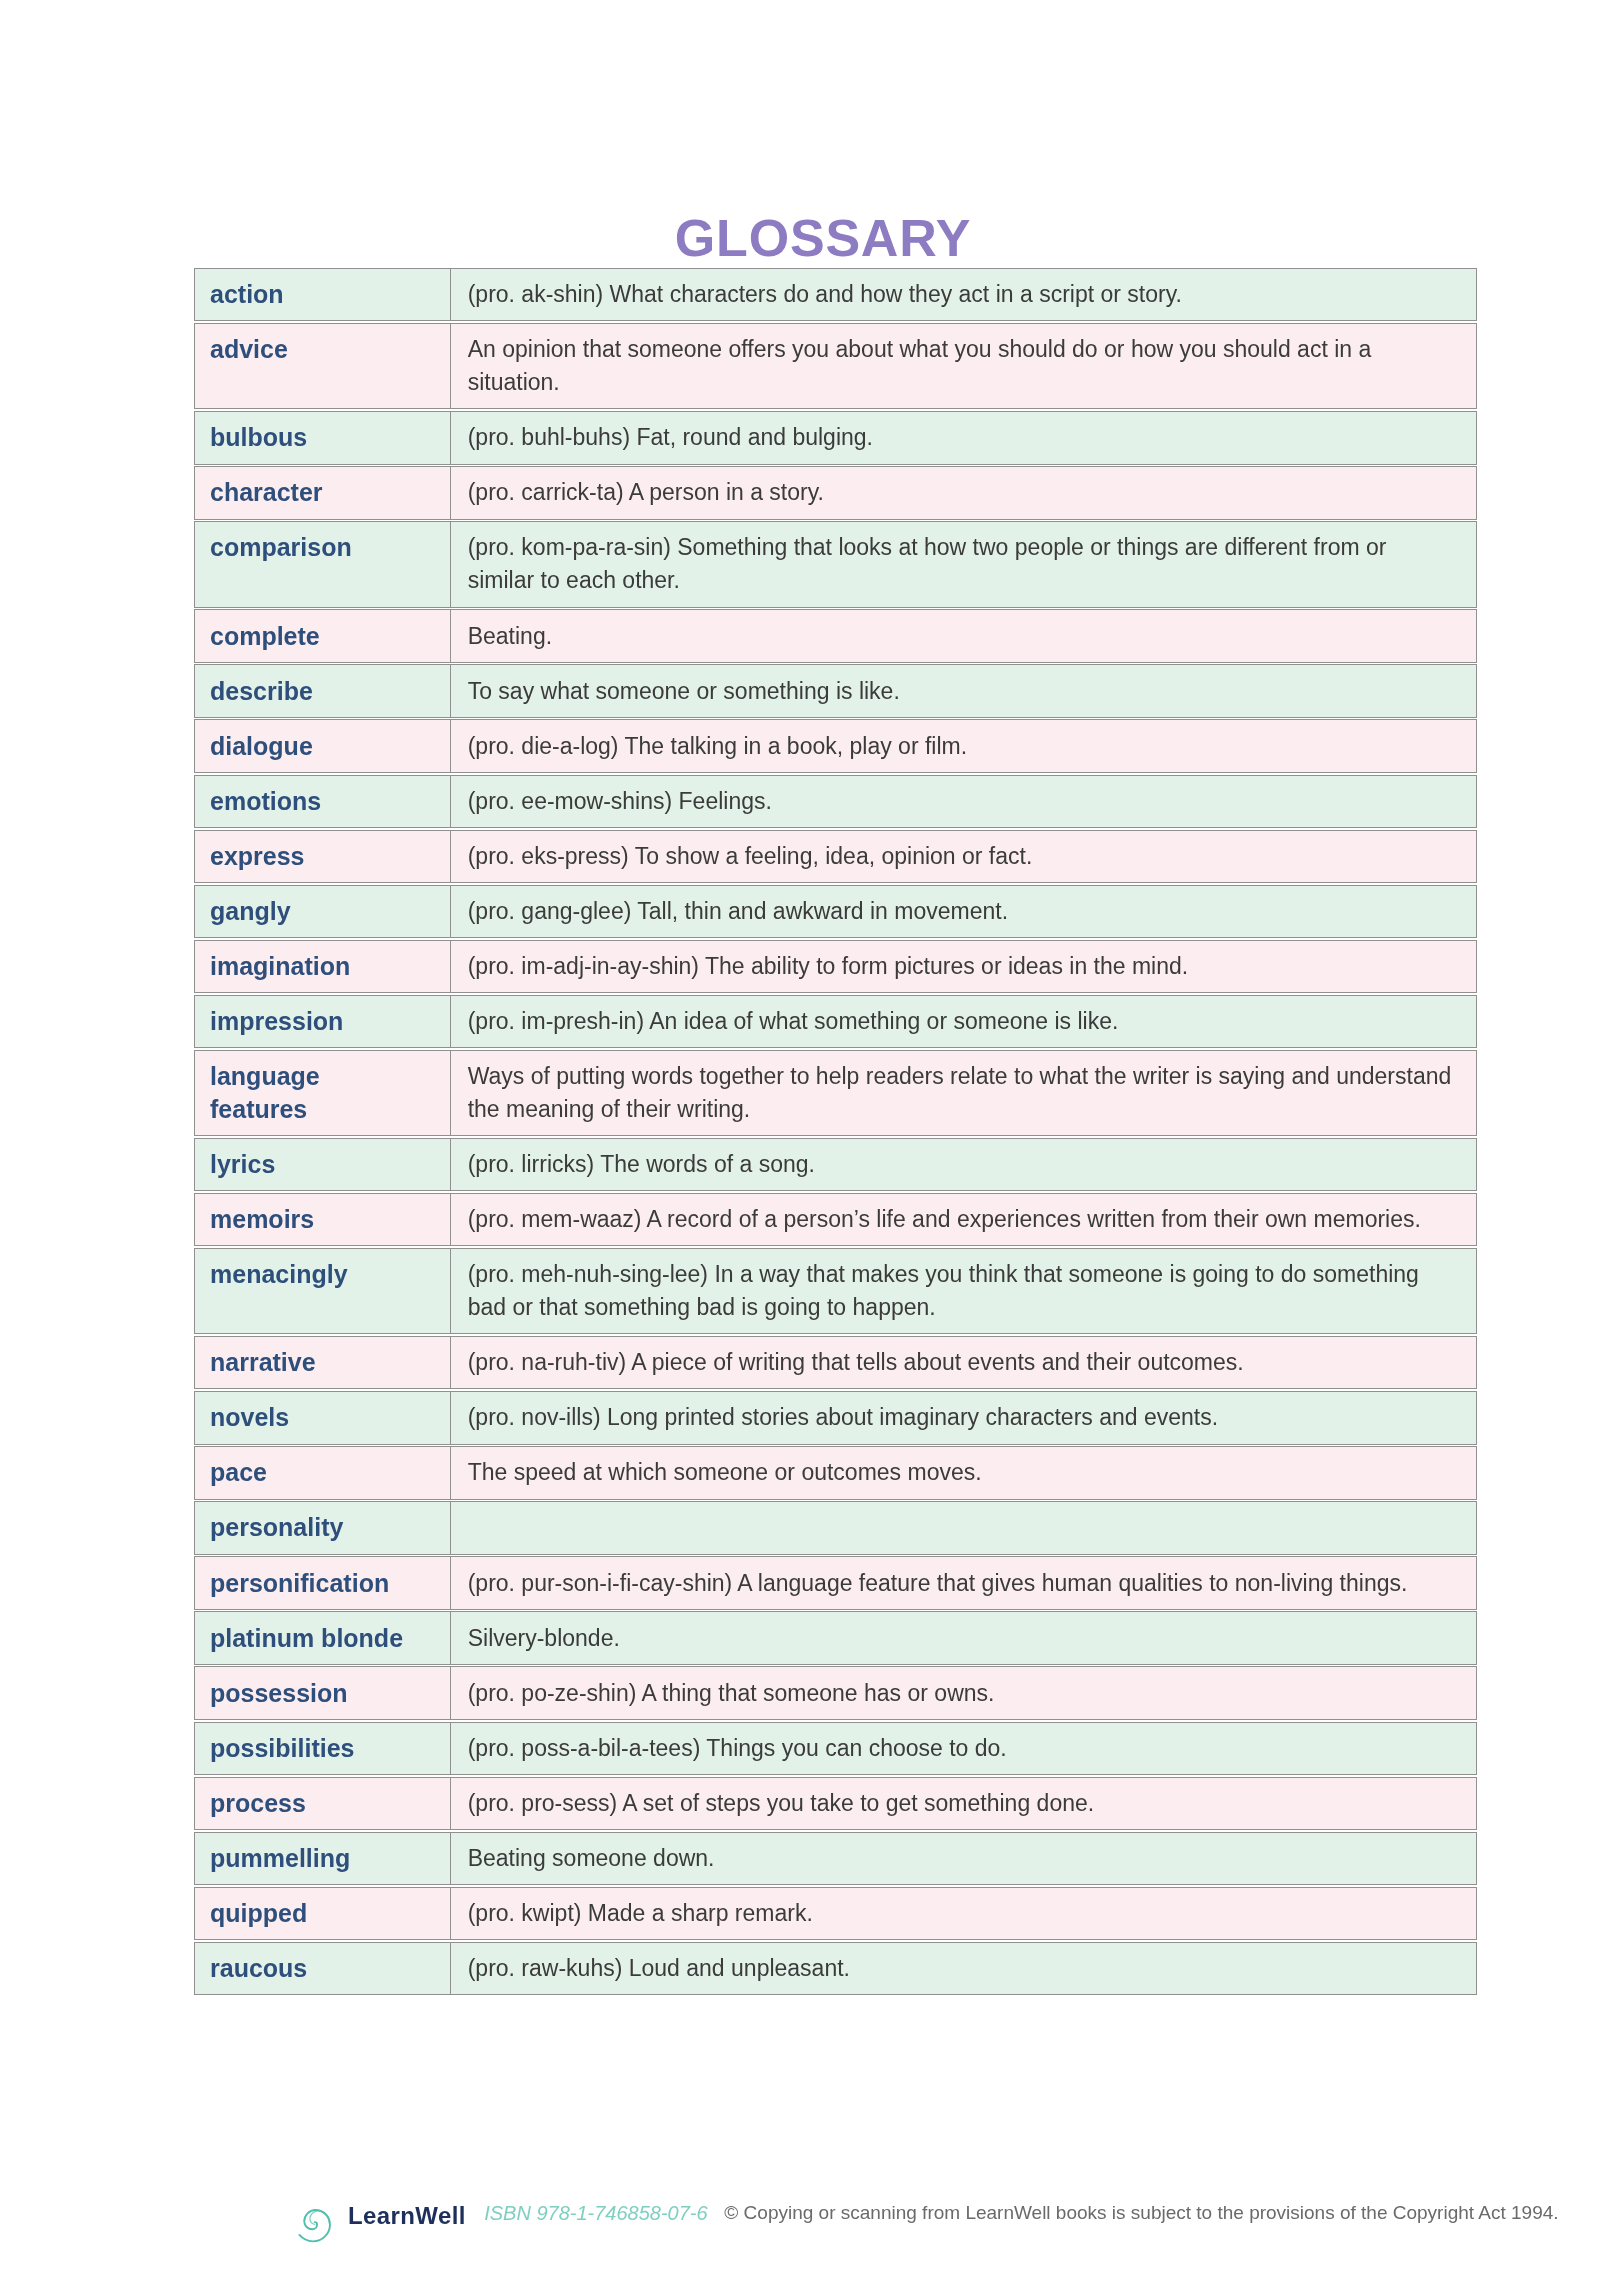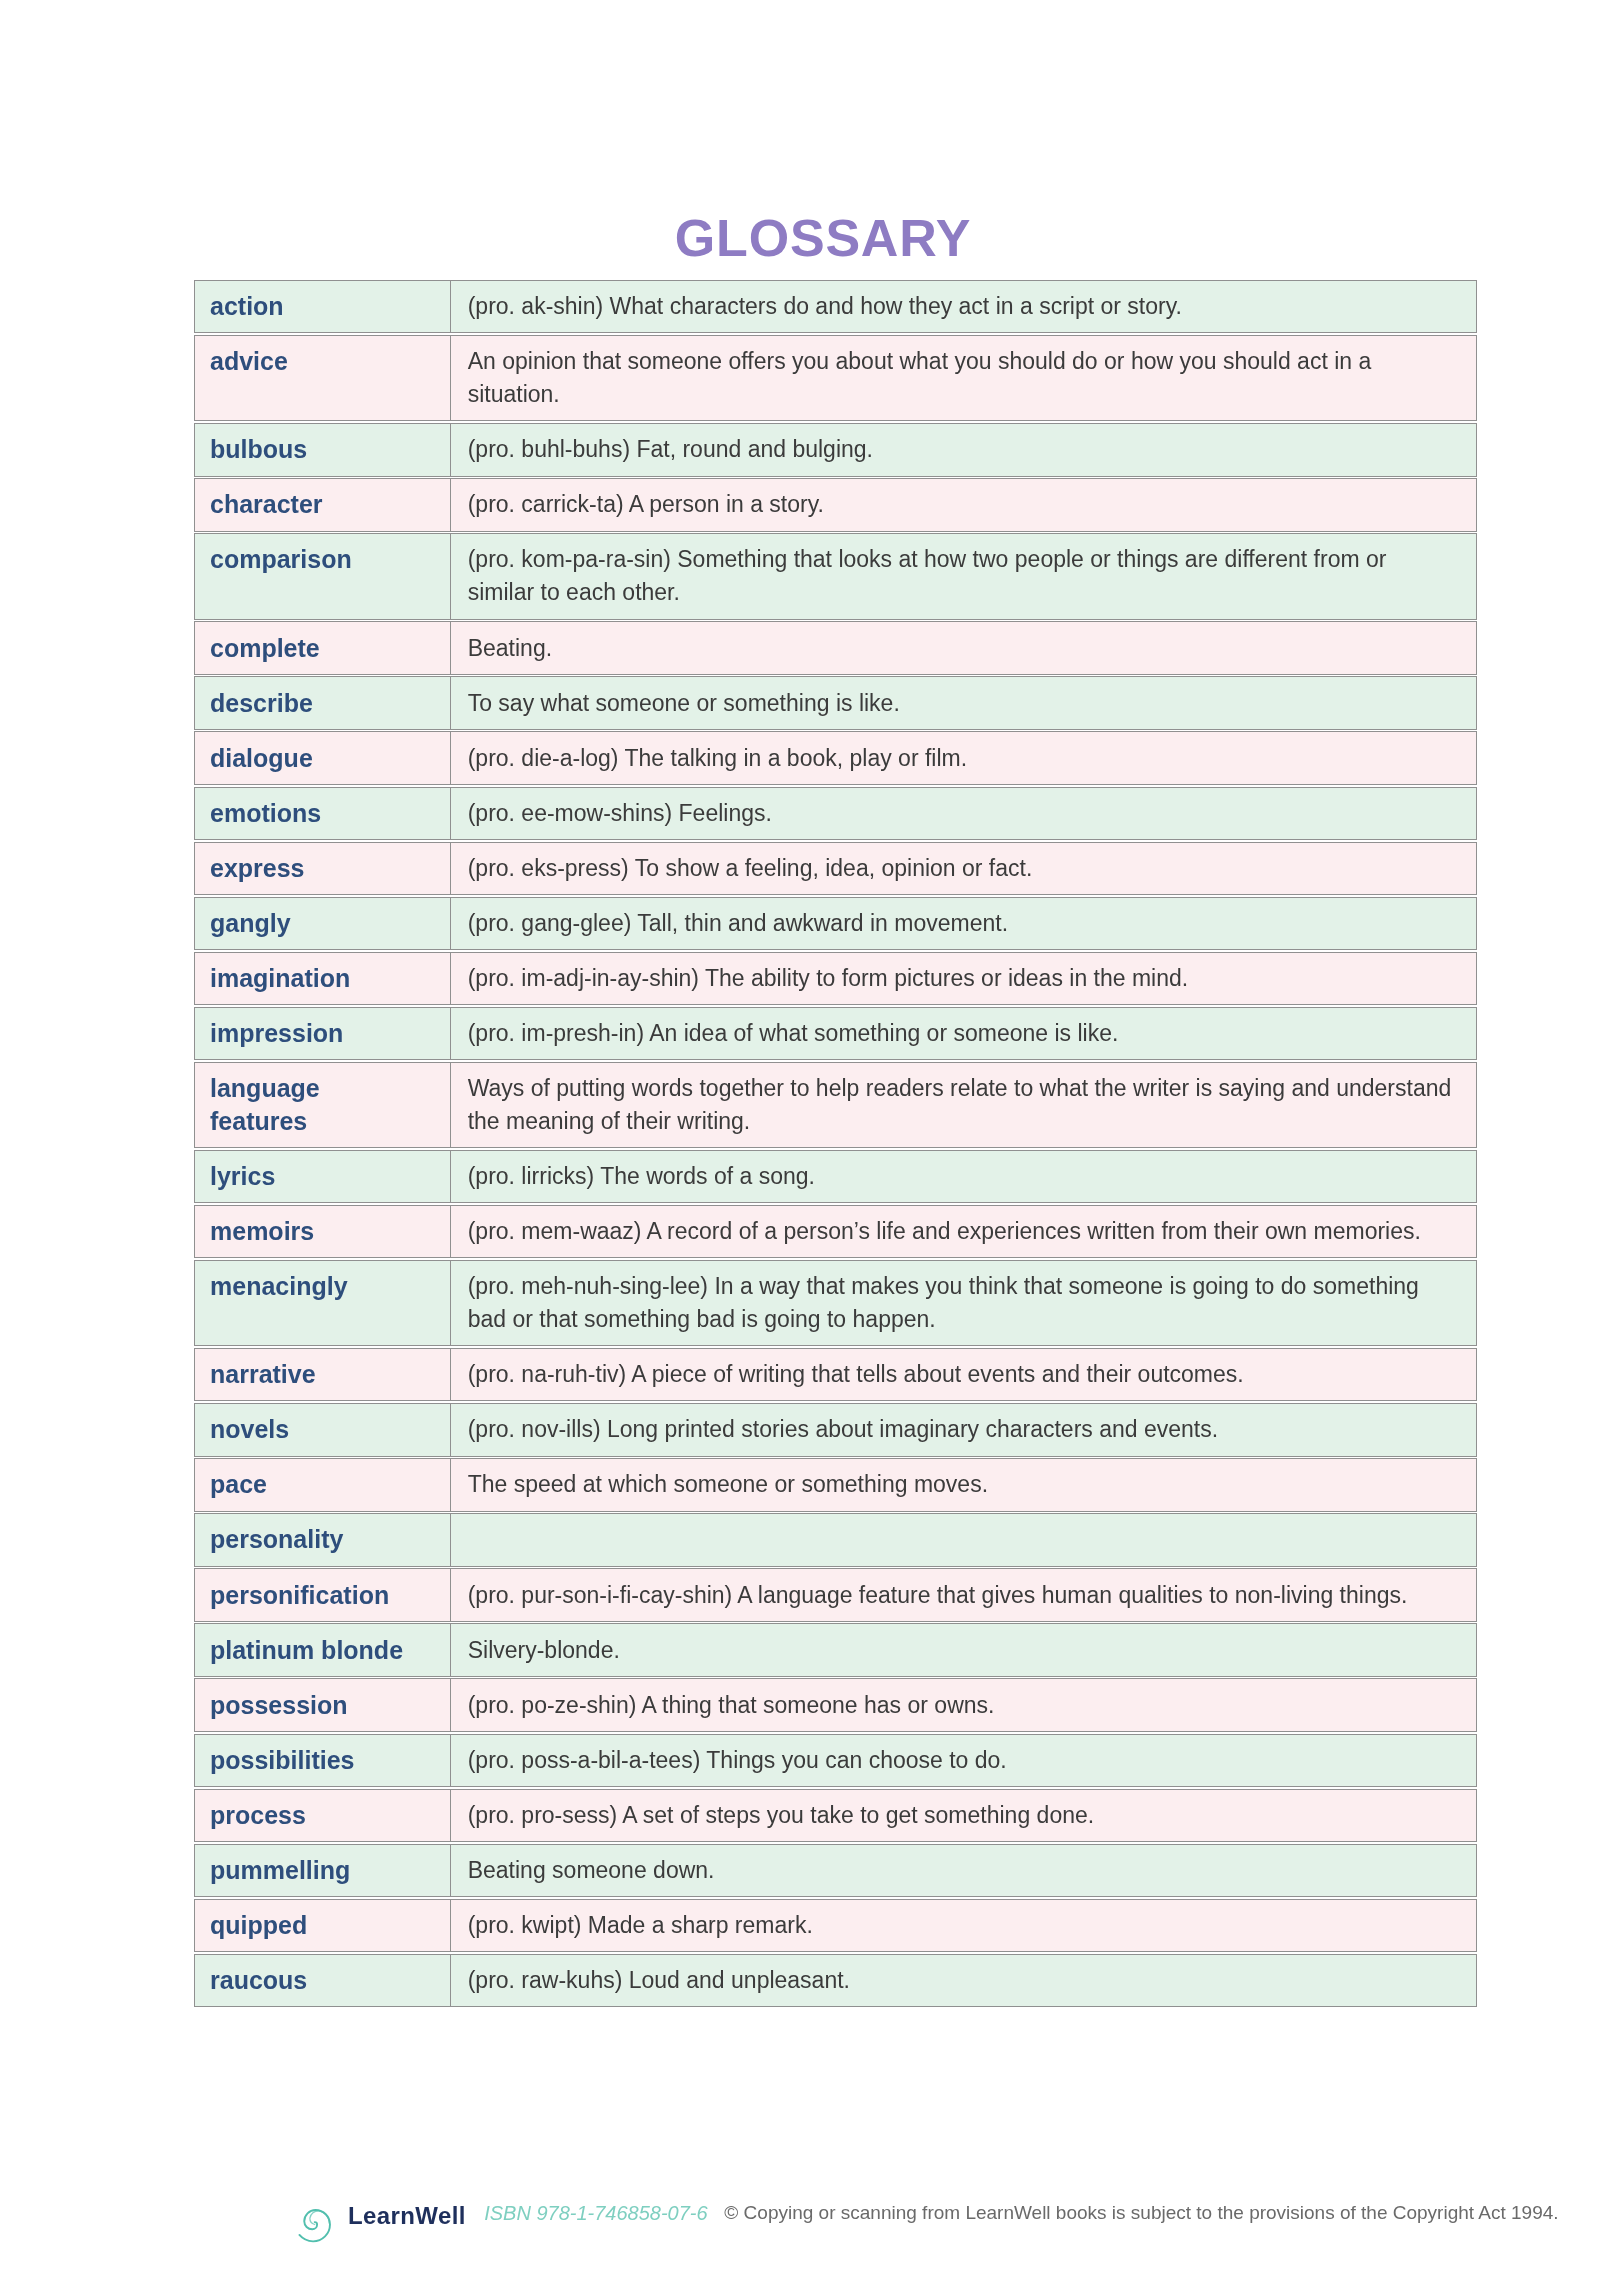--- a/index.html
+++ b/index.html
@@ -15,21 +15,21 @@
     top: 173px; left: 0; width: 100%;
     text-align: center;
     font-size: 52px;
     font-weight: 700;
     letter-spacing: 0.8px;
     color: var(--accent_purple, #8e7cc3);
     padding-left: 12px;
   }
   .glossary-table {
     position: absolute;
-    left: 194px; top: 280px;
+    left: 194px; top: 268px;
     width: 1283px;
   }
   .glossary-row {
     display: flex;
     margin-bottom: 1.7px;
     border: 0.8px solid var(--border_gray, #909090);
     background: var(--row_green, #e3f2e8);
   }
   .glossary-row:nth-child(even) {
     background: var(--row_pink, #fceef0);
@@ -174,21 +174,21 @@
     <div class="glossary-def">(pro. na-ruh-tiv) A piece of writing that tells about events and their outcomes.</div>
   </div>
 
   <div class="glossary-row">
     <div class="glossary-term">novels</div>
     <div class="glossary-def">(pro. nov-ills) Long printed stories about imaginary characters and events.</div>
   </div>
 
   <div class="glossary-row">
     <div class="glossary-term">pace</div>
-    <div class="glossary-def">The speed at which someone or something moves.</div>
+    <div class="glossary-def">The speed at which someone or outcomes moves.</div>
   </div>
 
   <div class="glossary-row">
     <div class="glossary-term">personality</div>
   </div>
 
   <div class="glossary-row">
     <div class="glossary-term">personification</div>
     <div class="glossary-def">(pro. pur-son-i-fi-cay-shin) A language feature that gives human qualities to non-living things.</div>
   </div>

